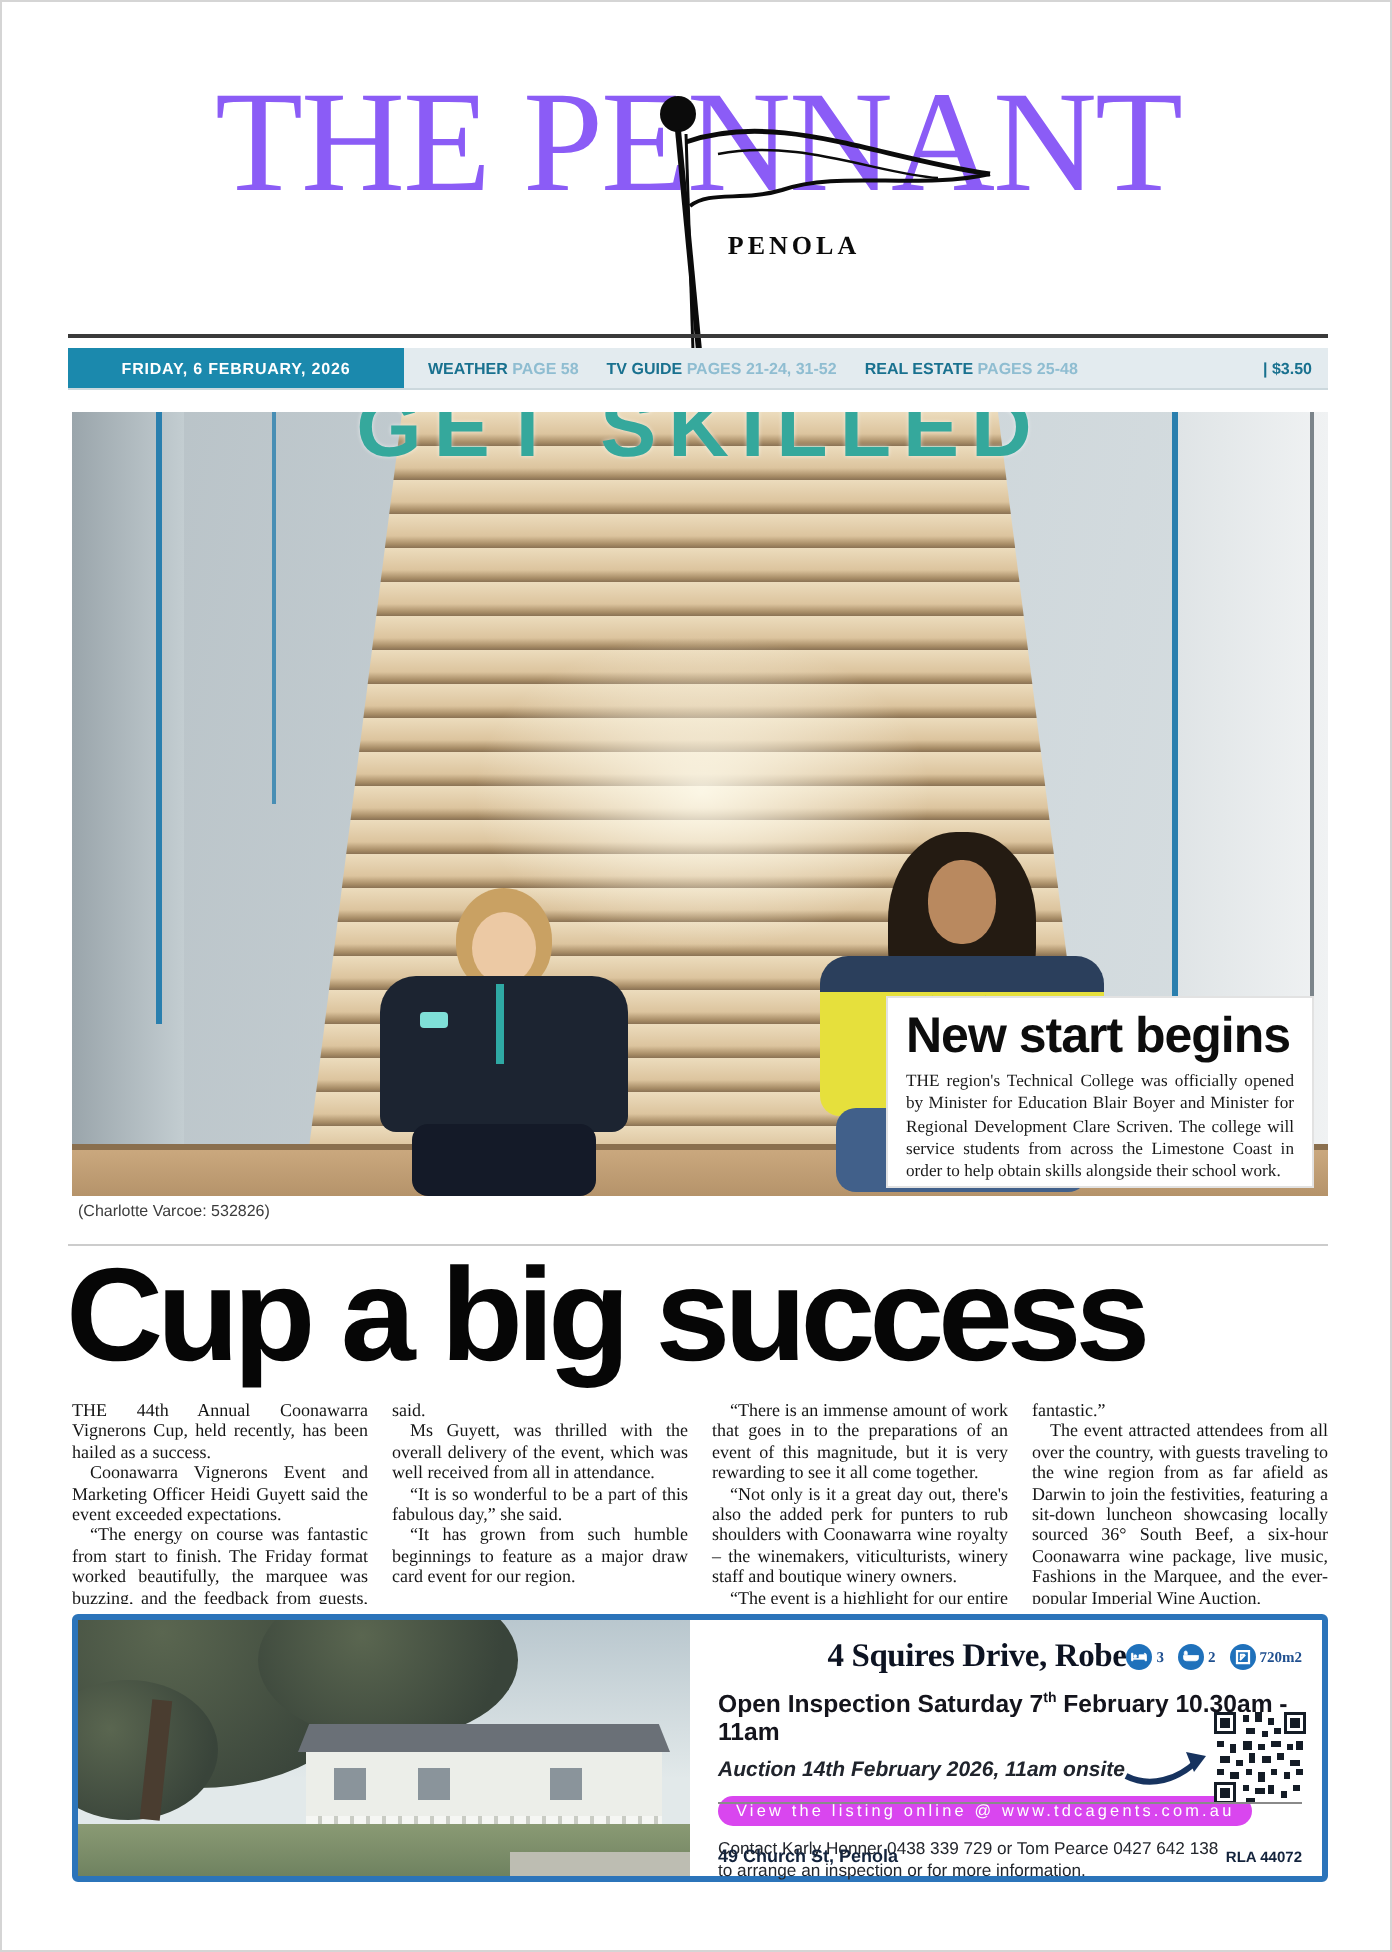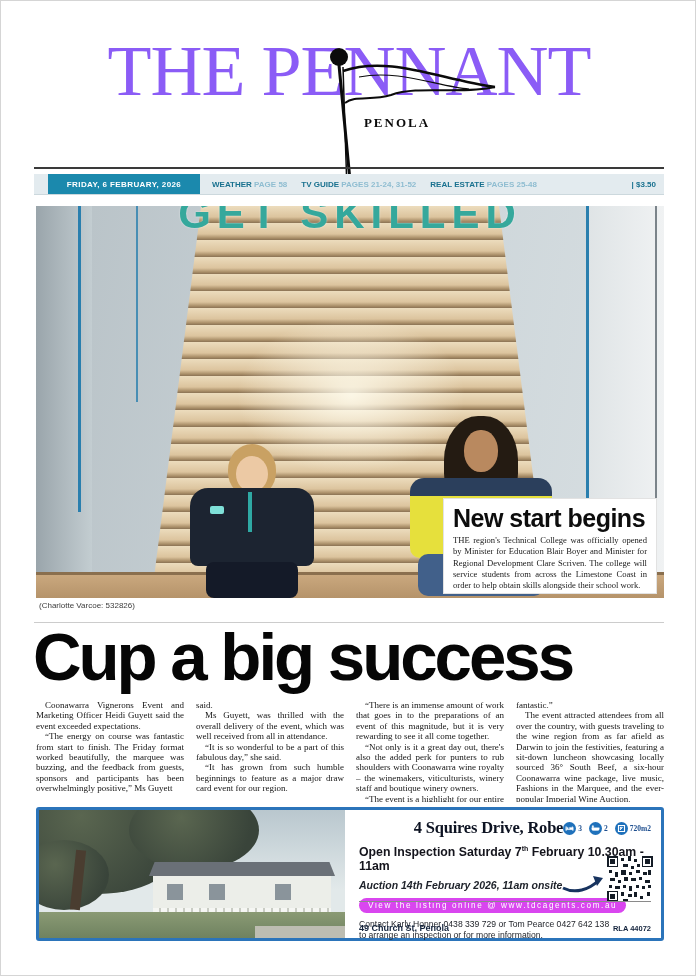--- a/index.html
+++ b/index.html
@@ -28,21 +28,21 @@
   
   #top-rule { position:absolute; top:166px; left:33px; width:630px; height:2px; background:#3a3a3a; }
   #infobar {
     position:absolute; top:173px; left:33px; width:630px; height:21px;
     background:#e3ebef; display:flex; align-items:stretch;
     border-bottom:1px solid #ccd8dd;
   }
   #date-box {
     background:#1b89ad; color:#fff; font-size:8px; font-weight:bold;
     letter-spacing:.4px; display:flex; align-items:center; justify-content:center;
-    width:152px; flex:0 0 auto;margin-left:14px;
+    width:168px; flex:0 0 auto;
   }
   .ib-items { display:flex; align-items:center; gap:14px; padding-left:12px; flex:1; }
   .ib-item { font-size:8px; white-space:nowrap; }
   .ib-label { color:#19718f; font-weight:bold; }
   .ib-pages { color:#8fbdd1; font-weight:bold; }
   #price { display:flex; align-items:center; padding-right:8px; font-size:8px; font-weight:bold; color:#19718f; }
 
   
   #photo {
     position:absolute; top:205px; left:35px; width:628px; height:392px;
@@ -246,20 +246,21 @@
     </div>
   </div>
 
   <div id="photo-credit">(Charlotte Varcoe: 532826)</div>
 
   <div id="mid-rule"></div>
   <div id="headline">Cup a big success</div>
 
   <div id="article-cols">
     <div class="col">
+      <p>THE 44th Annual Coonawarra Vignerons Cup, held recently, has been hailed as a success.</p>
       <p class="ind">Coonawarra Vignerons Event and Marketing Officer Heidi Guyett said the event exceeded expectations.</p>
       <p class="ind">“The energy on course was fantastic from start to finish. The Friday format worked beautifully, the marquee was buzzing, and the feedback from guests, sponsors and participants has been overwhelmingly positive,” Ms Guyett</p>
     </div>
     <div class="col">
       <p>said.</p>
       <p class="ind">Ms Guyett, was thrilled with the overall delivery of the event, which was well received from all in attendance.</p>
       <p class="ind">“It is so wonderful to be a part of this fabulous day,” she said.</p>
       <p class="ind">“It has grown from such humble beginnings to feature as a major draw card event for our region.</p>
     </div>
     <div class="col">

